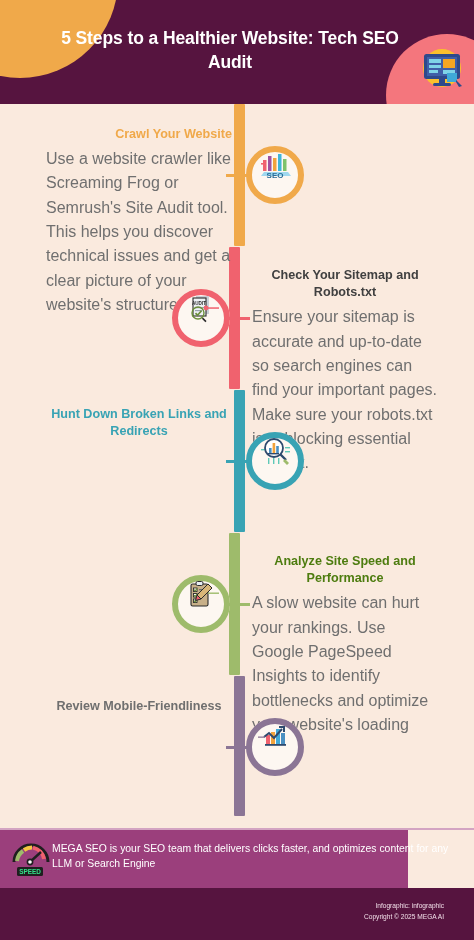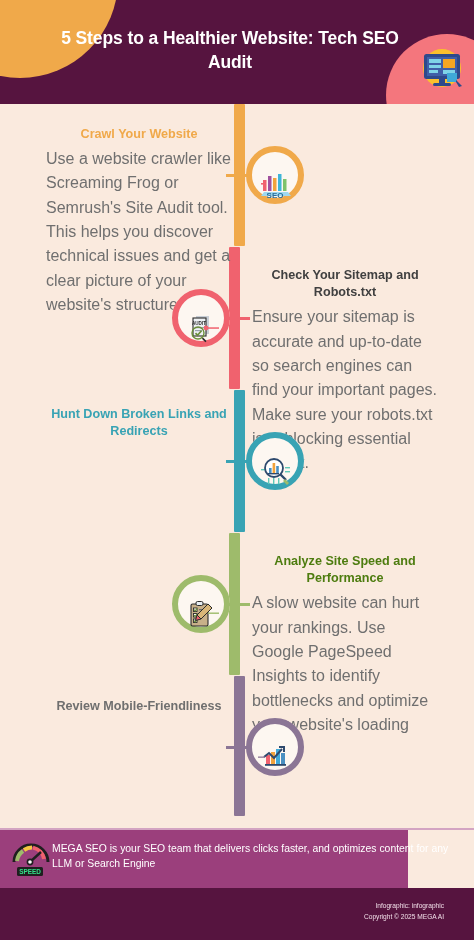--- a/index.html
+++ b/index.html
@@ -67,21 +67,21 @@
   .step {
     position: absolute;
     width: 474px;
   }
   .node {
     position: absolute;
     width: 58px; height: 58px;
     border-radius: 50%;
     background: #faeade;
     display: flex;
-    align-items: flex-end;
+    align-items: flex-start;
     justify-content: center;
   }
   .node-ring {
     position: absolute;
     left: 0; top: 0;
     width: 58px; height: 58px;
     border-radius: 50%;
     border: 6px solid #000;
     background: #fdf7f1;
   }
@@ -187,21 +187,21 @@
   <div class="body">
 
     <div class="spine" style="left:234px; top:0px; height:142px; background:#f0a94a;"></div>
     <div class="spine" style="left:229px; top:143px; height:142px; background:#f0626e;"></div>
     <div class="spine" style="left:234px; top:286px; height:142px; background:#38a3b4;"></div>
     <div class="spine" style="left:229px; top:429px; height:142px; background:#9ebb6b;"></div>
     <div class="spine" style="left:234px; top:572px; height:140px; background:#8b7595;"></div>
 
     <div class="step" style="top:0px;">
       <div class="txt left" style="left:46px; top:22px;">
-        <h3 style="color:#f0a94a;">Crawl Your Website</h3>
+        <h3 style="color:#f0a94a;text-align:right;">Crawl Your Website</h3>
         <p>Use a website crawler like Screaming Frog or Semrush's Site Audit tool. This helps you discover technical issues and get a clear picture of your website's structure.</p>
       </div>
       <div class="node" style="left:246px; top:42px;">
         <div class="node-spoke" style="left:-20px; background:#f0a94a;"></div>
         <div class="node-ring" style="border-color:#f0a94a;"></div>
         <div class="node-inner">
           <svg viewBox="0 0 38 38" width="38" height="38">
             <rect x="7" y="14" width="3.5" height="11" fill="#f0626e"></rect>
             <rect x="12" y="10" width="3.5" height="15" fill="#a0519e"></rect>
             <rect x="17" y="12" width="3.5" height="13" fill="#f2a33c"></rect>

